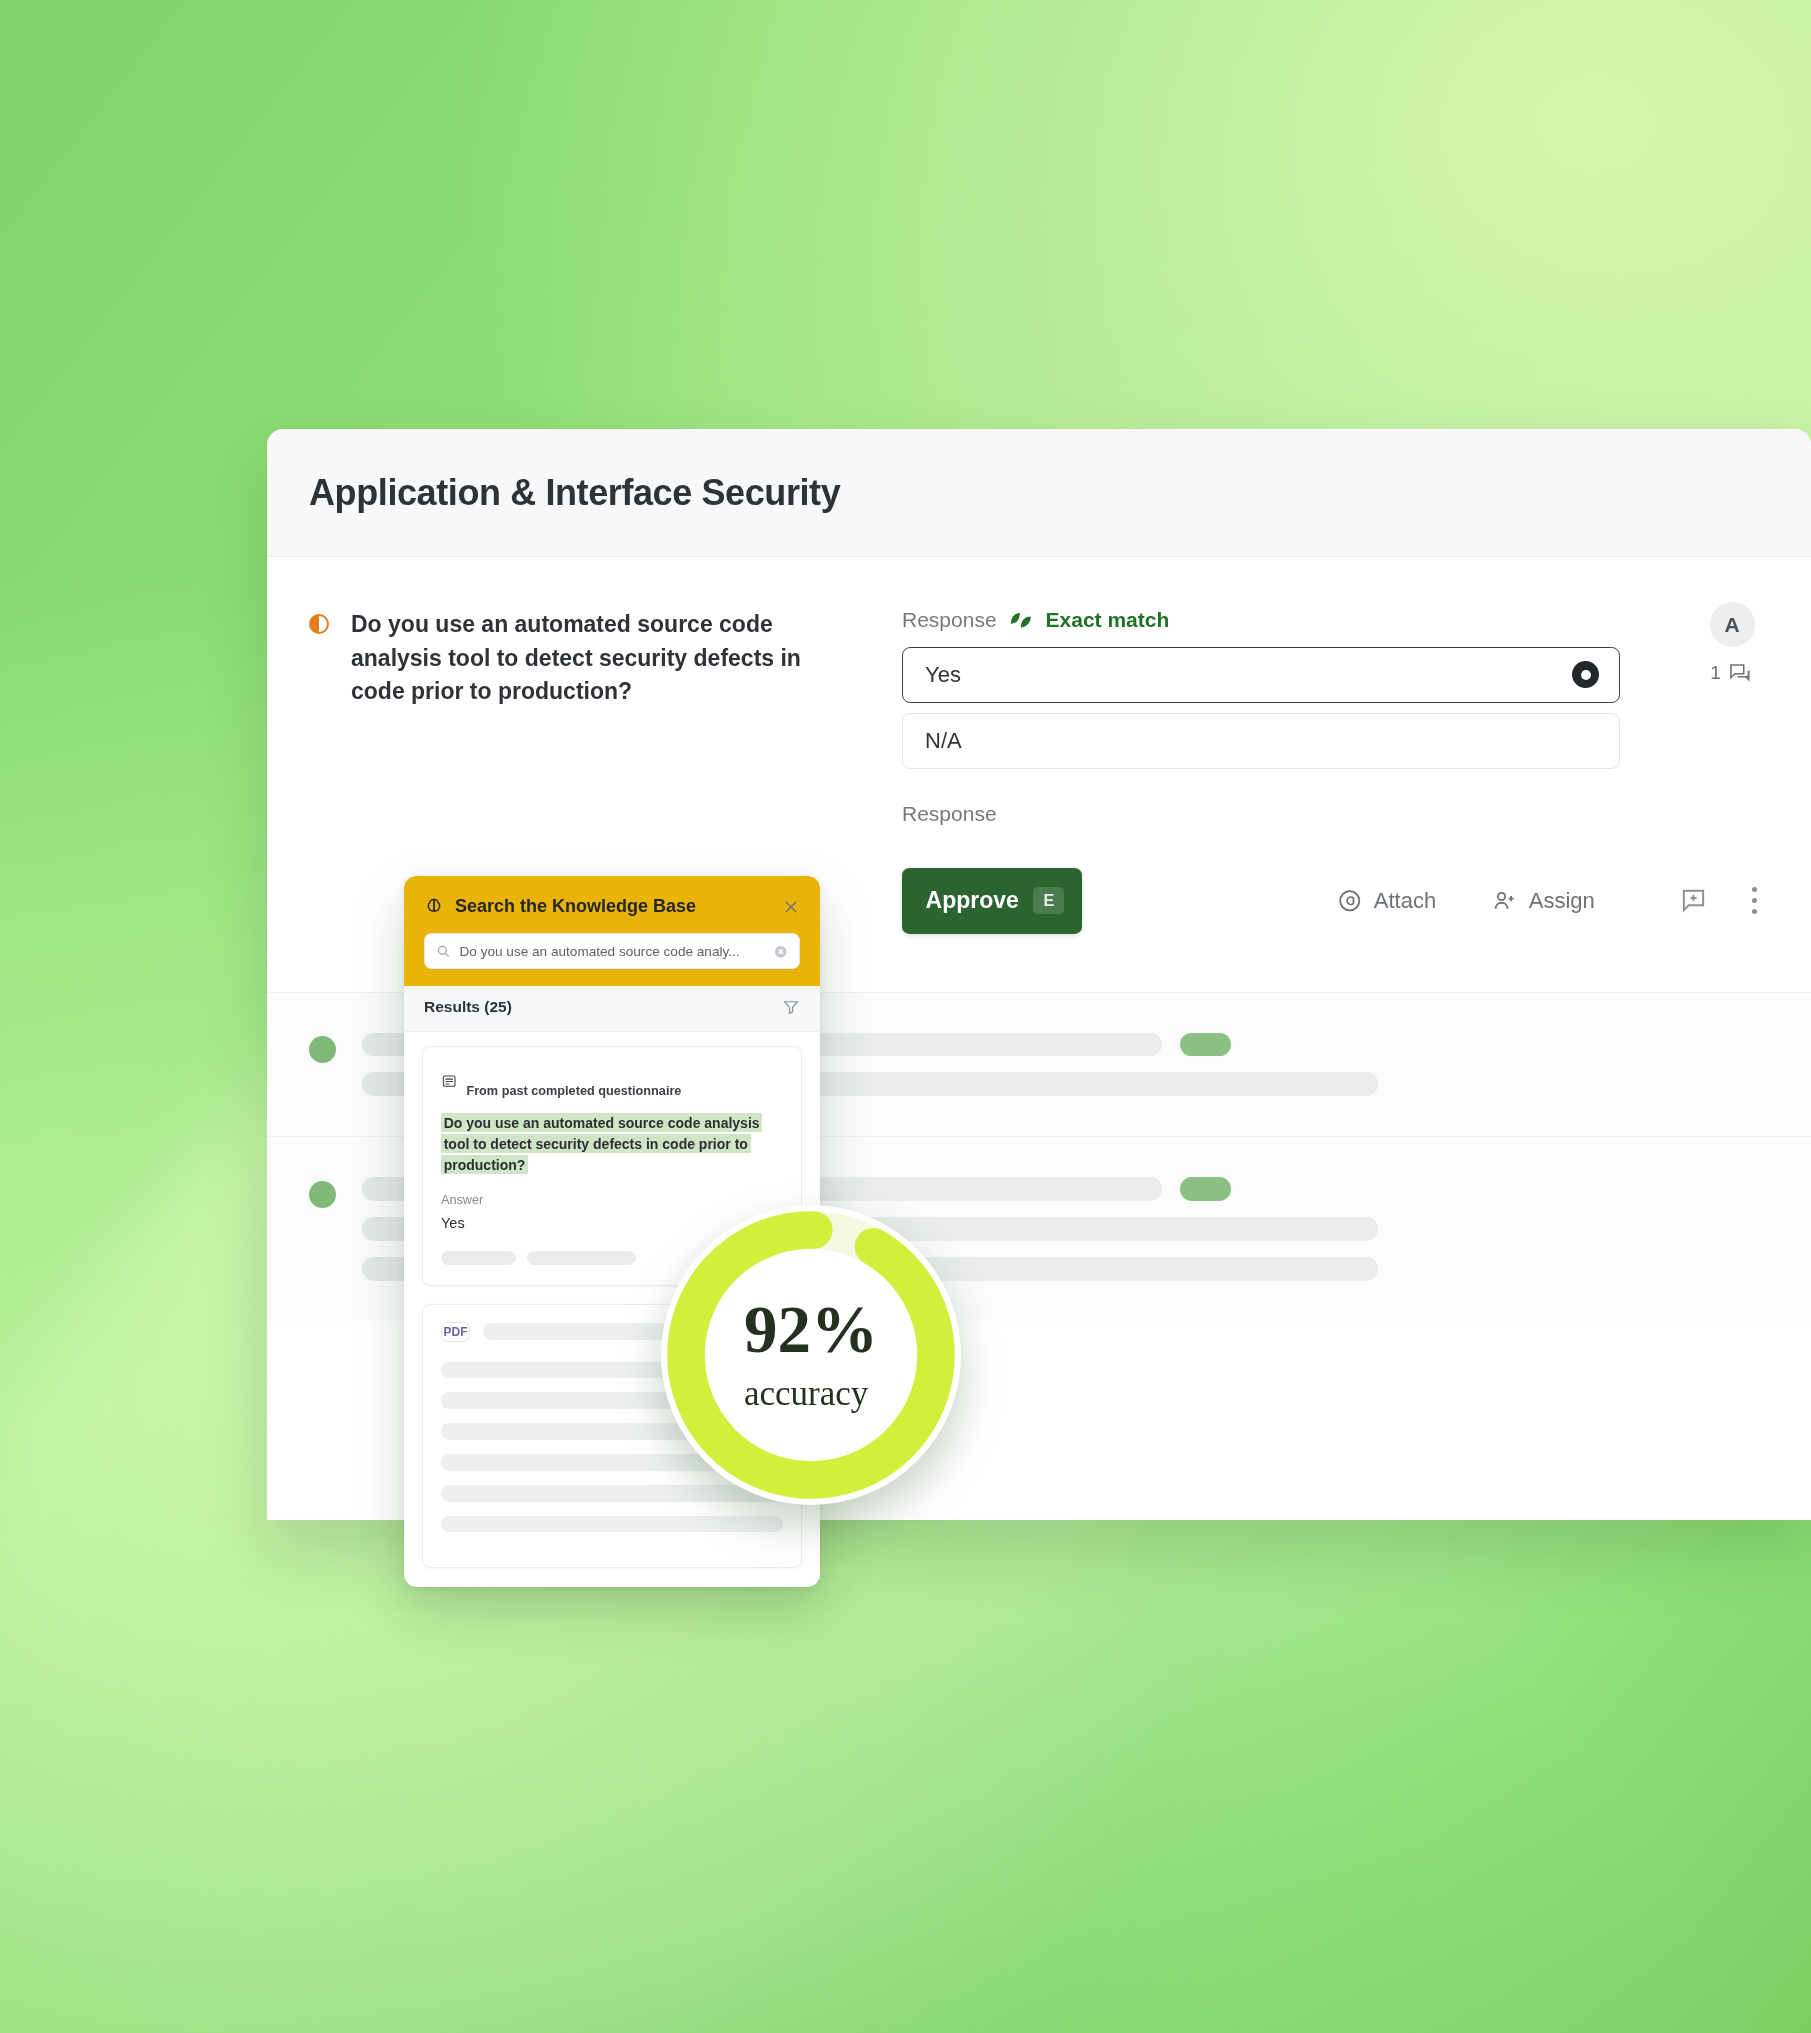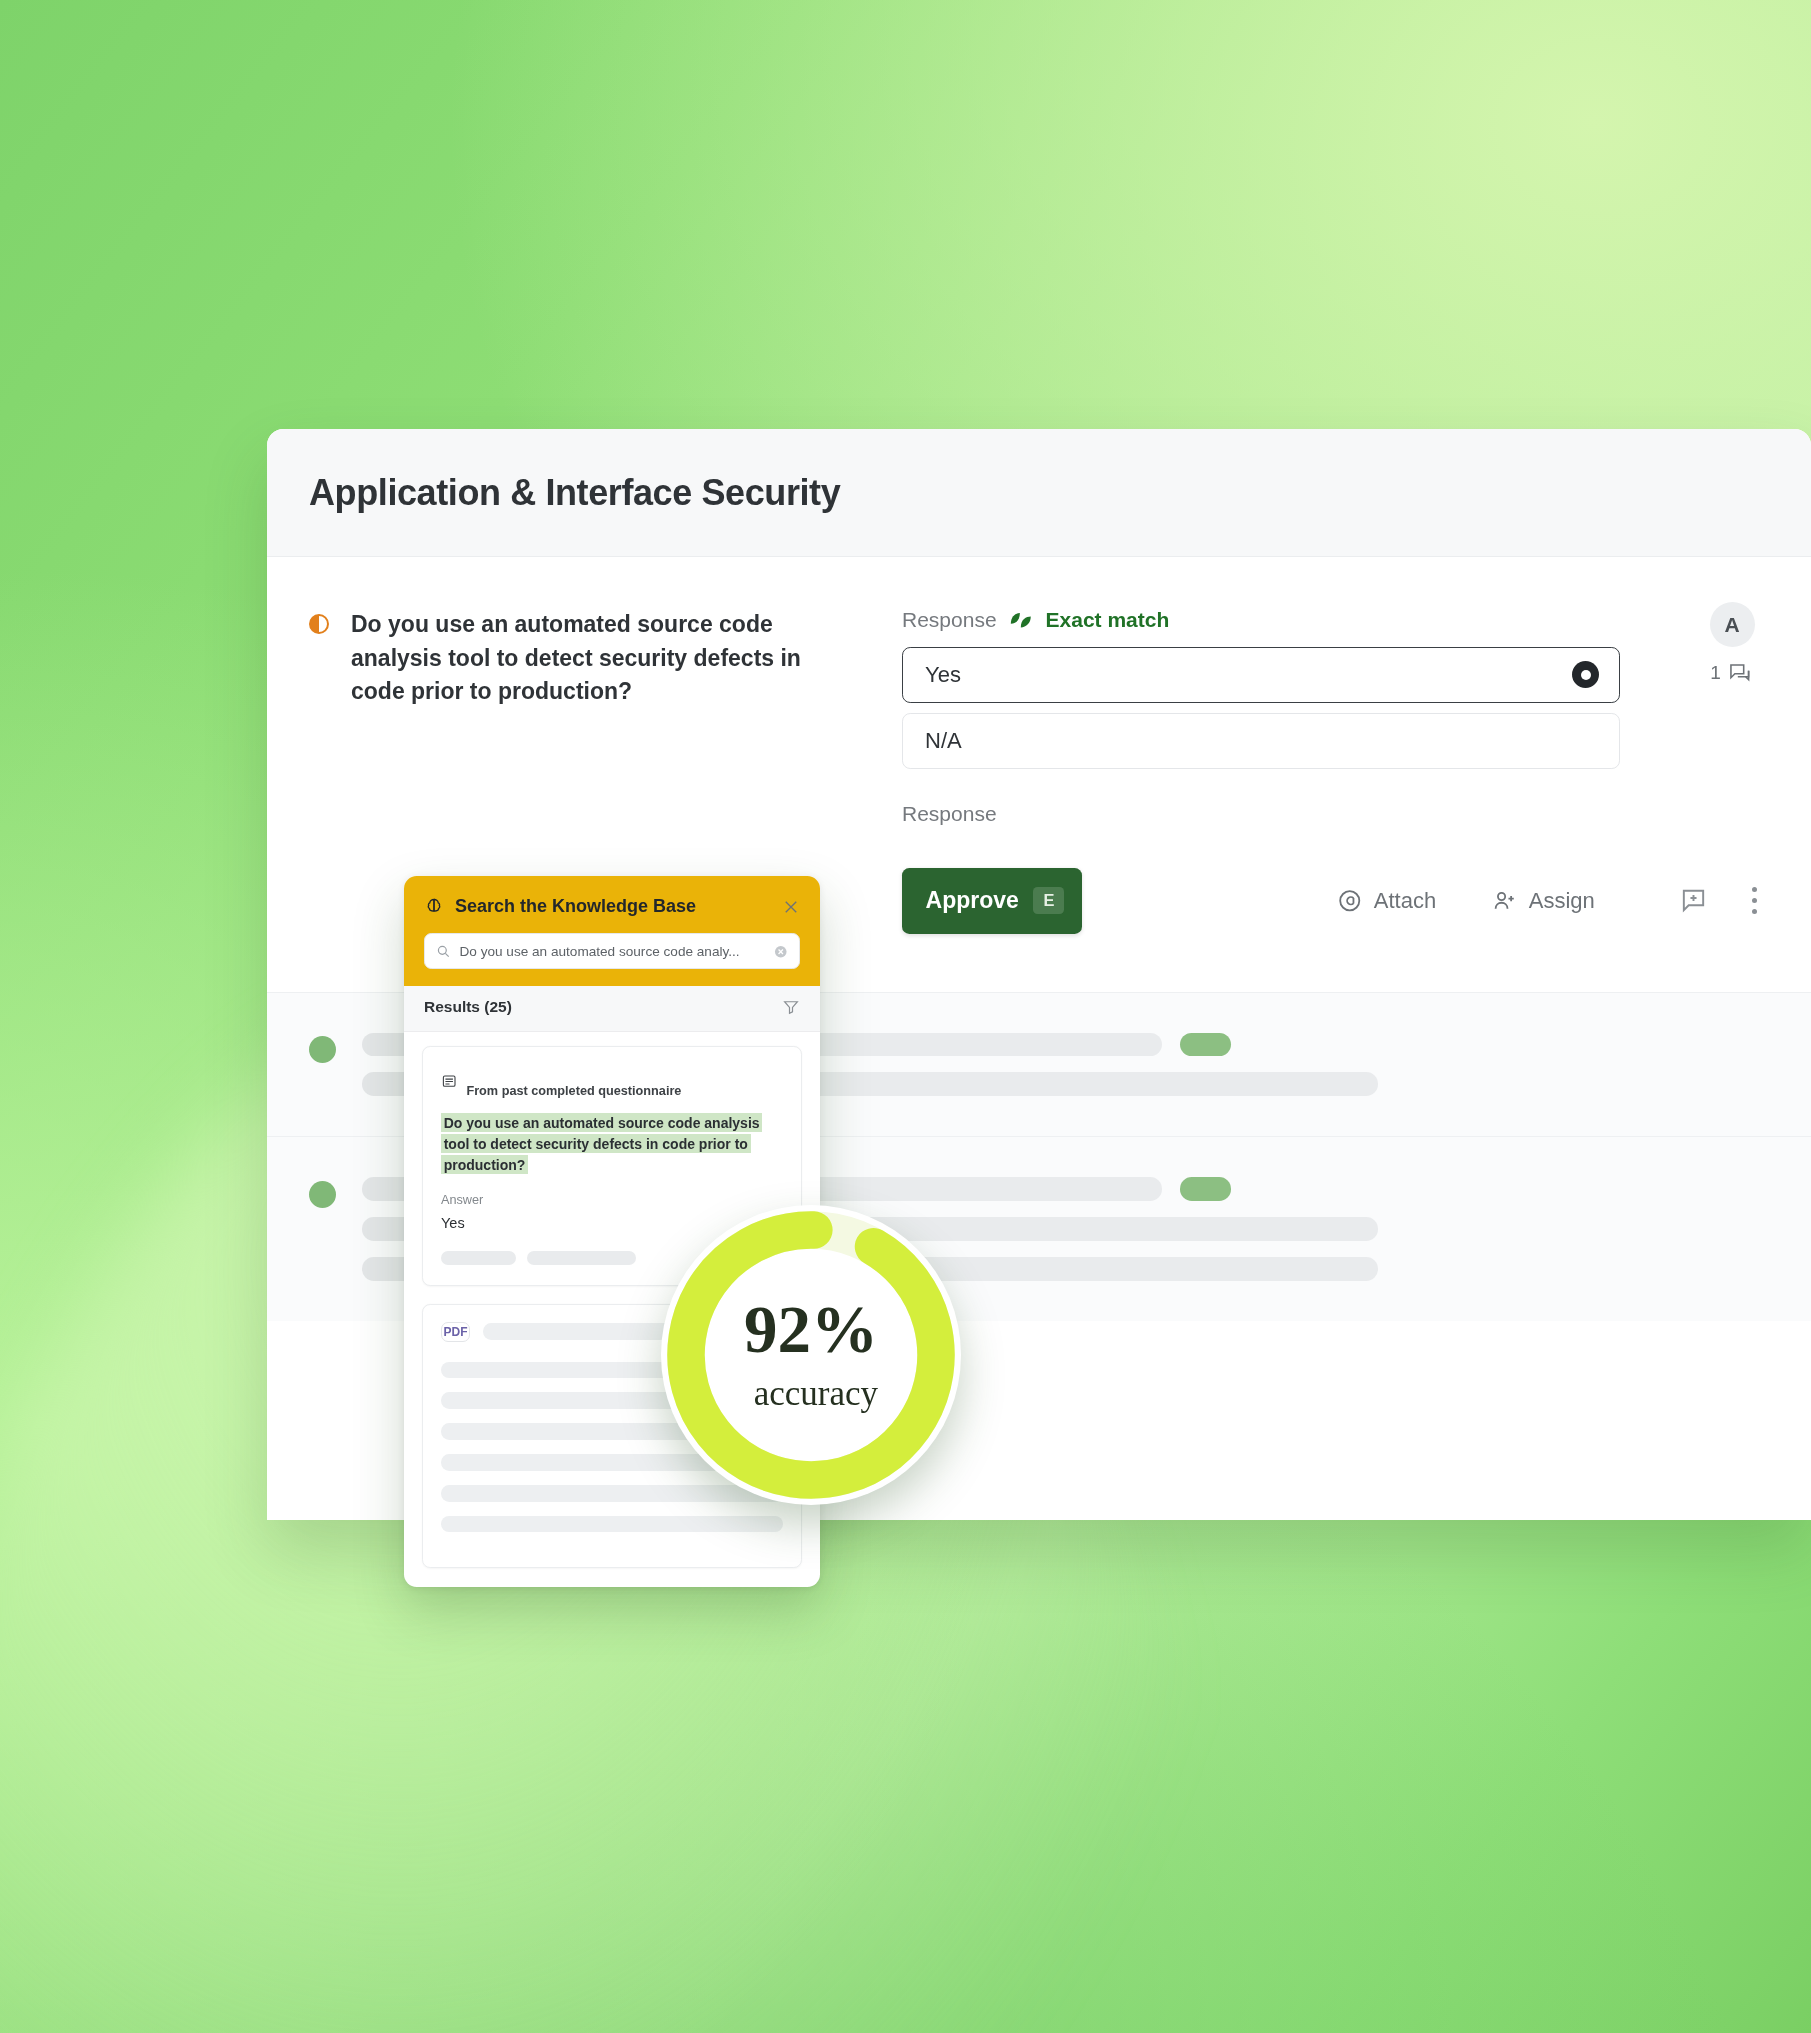--- a/index.html
+++ b/index.html
@@ -212,21 +212,21 @@
   #accuracy {
     position: absolute;
     left: 661px; top: 1205px;
     width: 300px; height: 300px;
     border-radius: 50%;
     background: #ffffff;
     display: flex; align-items: center; justify-content: center;
     box-shadow: 0 20px 44px rgba(40,80,30,.26);
   }
   #accuracy-ring { position: absolute; inset: 0; }
-  #accuracy-inner { position: relative; text-align: right; }
+  #accuracy-inner { position: relative; text-align: left; }
   #accuracy-value {
     font-family: "Liberation Serif", serif;
     font-size: 67px; font-weight: 700; color: #253020; line-height: 1;
   }
   #accuracy-label {
     font-family: "Liberation Serif", serif;
     font-size: 35px; color: #253020; margin-top: 11px;
   }
 </style>
 </head>

